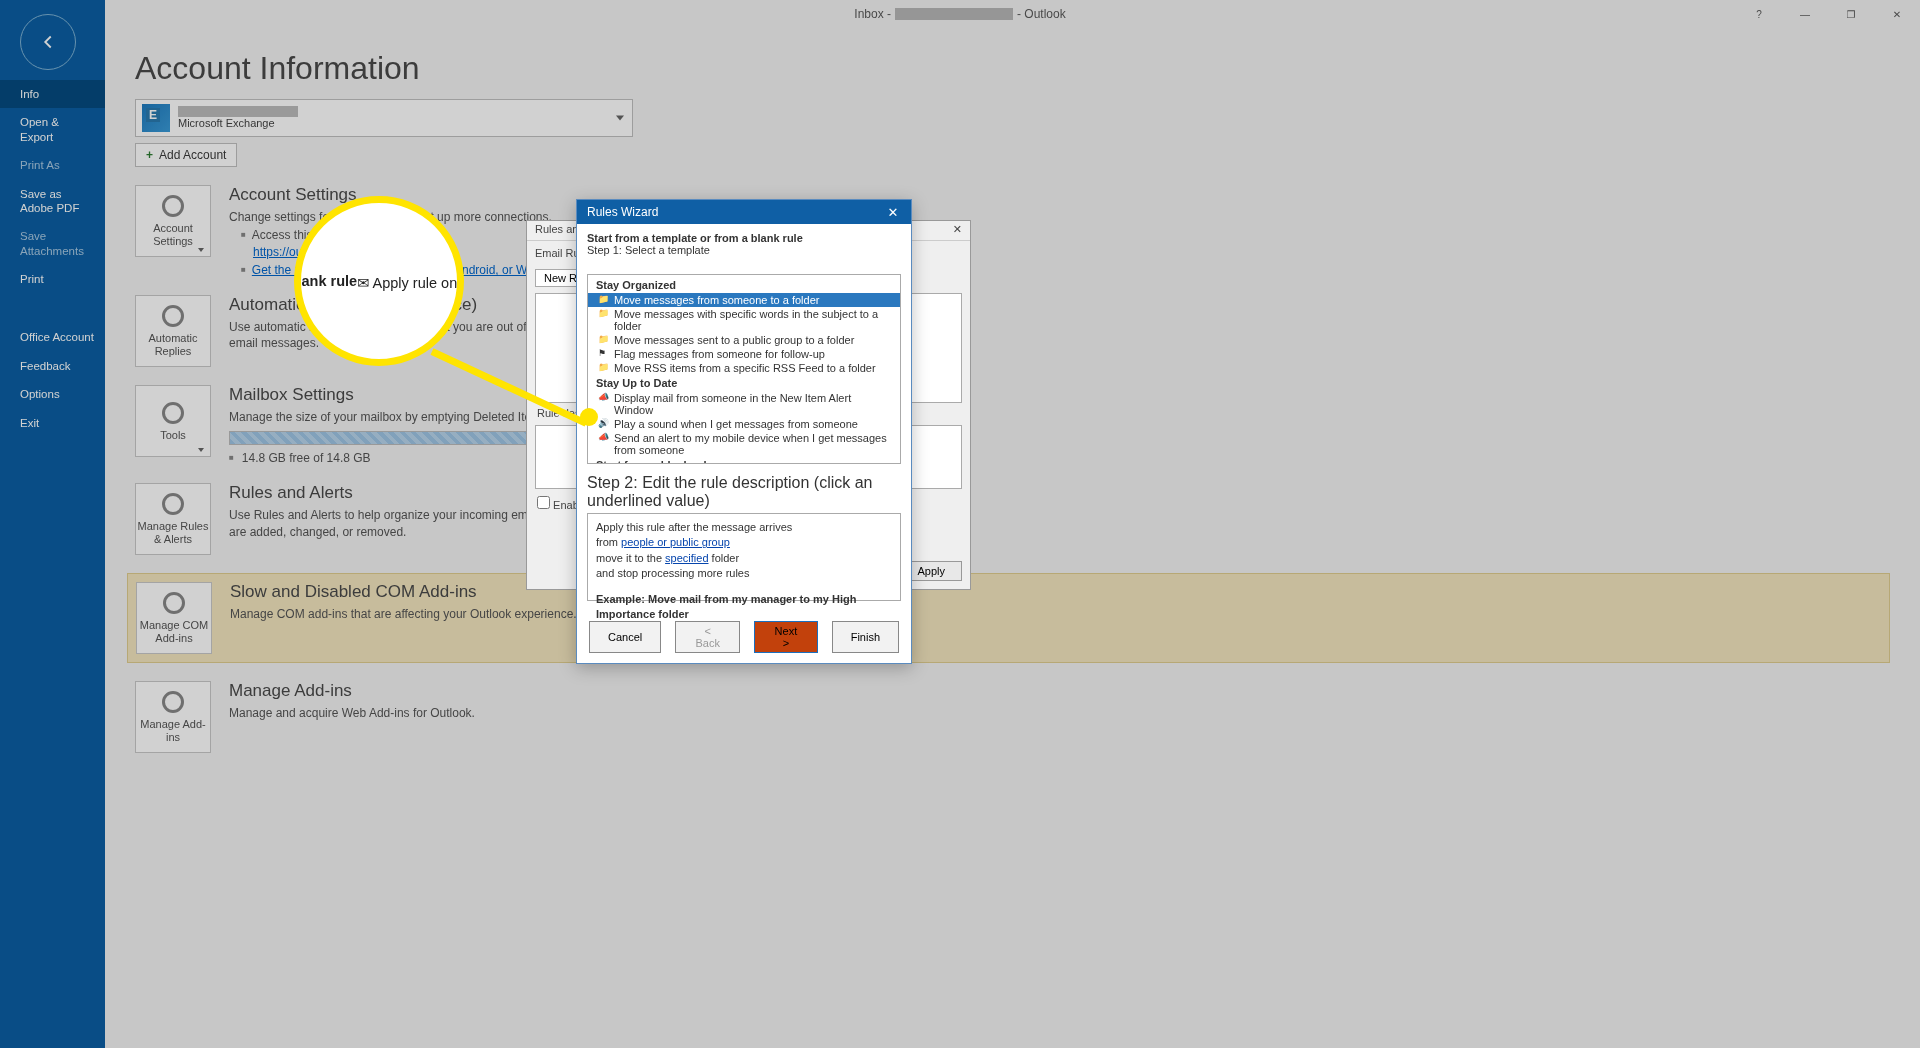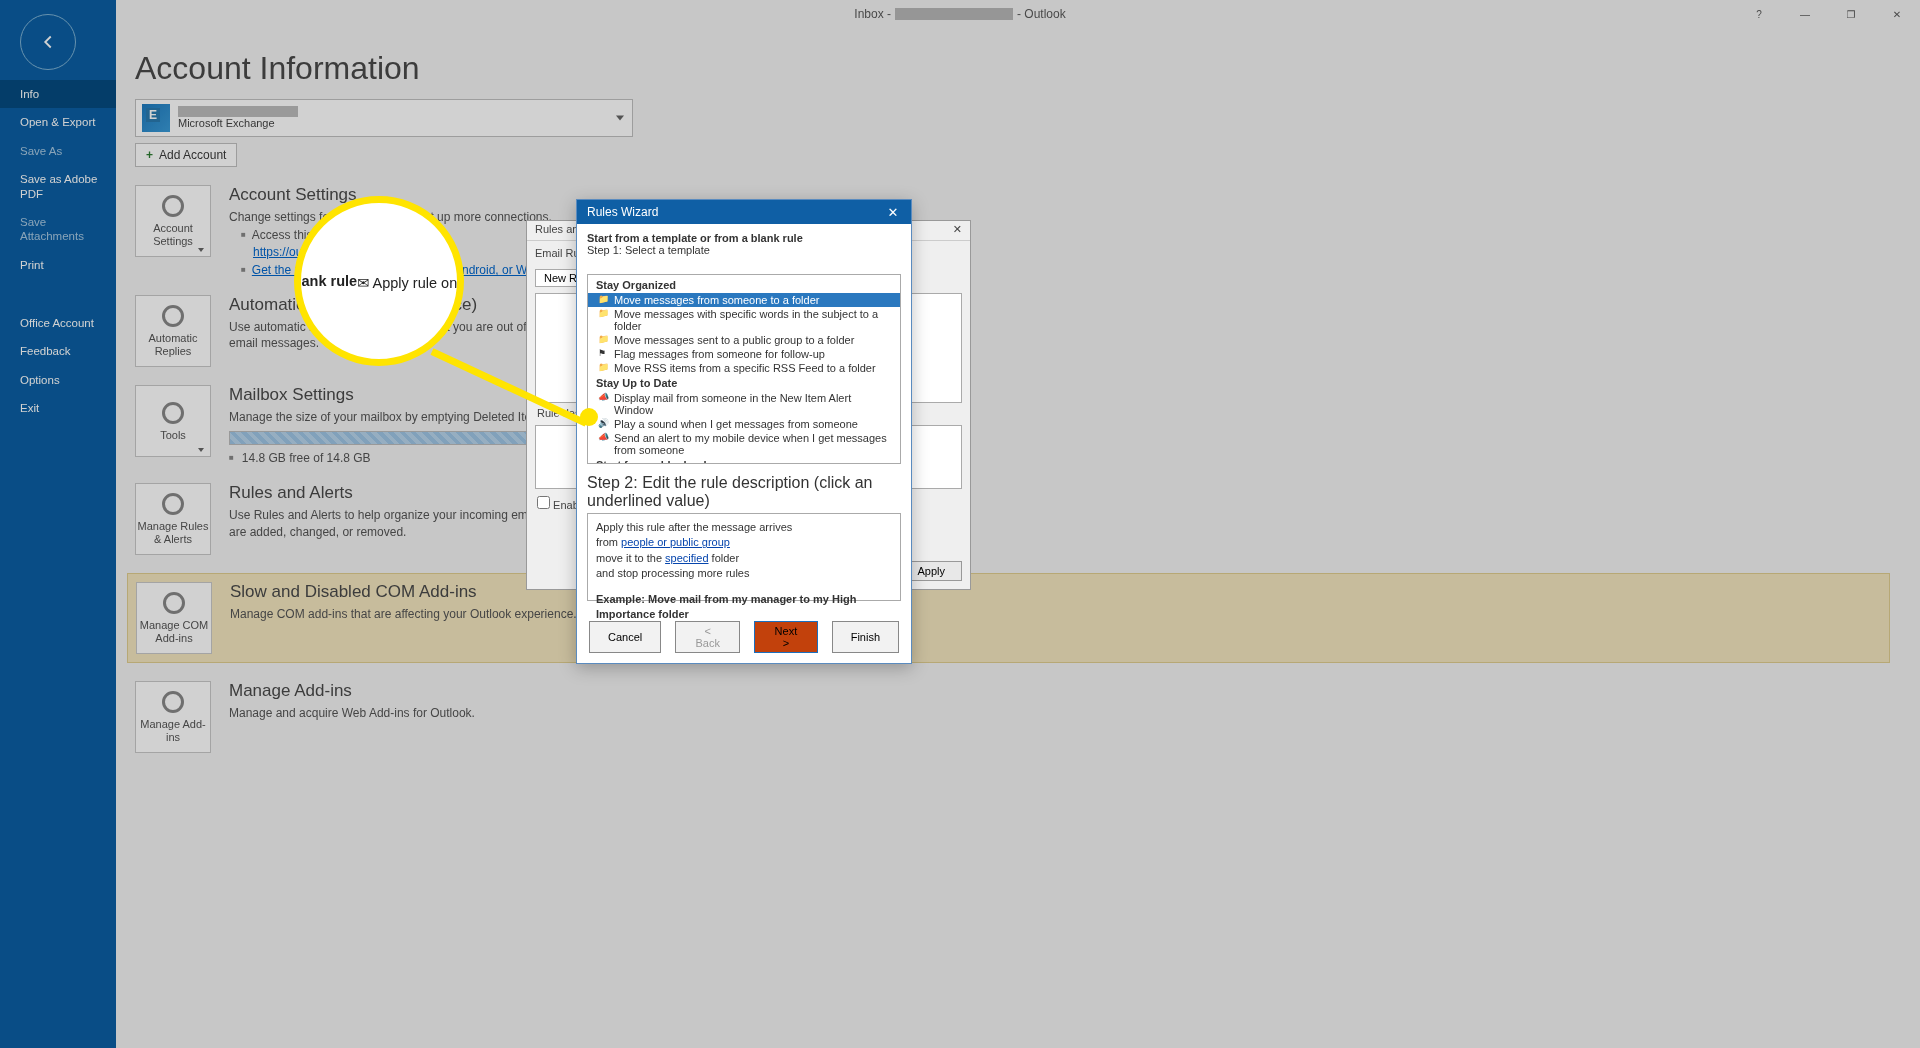--- a/index.html
+++ b/index.html
@@ -7,21 +7,21 @@
 .overlay-dim { position: absolute; inset: 0; background: rgba(0,0,0,0.18); z-index: 5; pointer-events: none; }
 
 
 .titlebar { position: absolute; top: 0; left: 0; right: 0; height: 28px; display: flex; align-items: center; justify-content: center; font-size: 12px; color: #5a5a5a; }
 .titlebar .title-text { display: flex; align-items: center; gap: 4px; }
 .titlebar .redacted { background: #b8b8b8; width: 118px; height: 12px; display: inline-block; }
 .win-controls { position: absolute; right: 0; top: 0; height: 28px; display: flex; }
 .win-controls div { width: 46px; height: 28px; display: flex; align-items: center; justify-content: center; color: #5a5a5a; font-size: 10px; }
 
 
-.sidebar { position: absolute; top: 0; left: 0; width: 116px; height: 100%; background: #0b5394; background: #0a5a9c; background: #0b5a9b; background: #0a5ca0; background: #0d62a8; background: #0a5a9b; z-index: 2; }
+.sidebar { position: absolute; top: 0; left: 0; width: 105px; height: 100%; background: #0b5394; background: #0a5a9c; background: #0b5a9b; background: #0a5ca0; background: #0d62a8; background: #0a5a9b; z-index: 2; }
 .sidebar { background: #0b5a9b; }
 .sidebar { background: #0c63ab; }
 .sidebar { background: #0a5d9e; }
 .sidebar { background: #09599a; }
 .sidebar { background: #0a5d9e; }
 .sidebar { background: #0d64ac; }
 .sidebar { background: #0b5fa4; }
 .sidebar { background: #0a5b9c; }
 .sidebar { background: #0d63aa; }
 .sidebar { background: #0b5e9f; }
@@ -135,21 +135,21 @@
 
 <div class="sidebar" style="background:#0b5fa4;">
   <div class="back-btn">
     <svg viewBox="0 0 24 24" fill="none" stroke="#fff" stroke-width="2">
         <path d="M15 6l-6 6 6 6"></path>
       </svg>
   </div>
   <ul id="sidebar-list">
       <li class="active">Info</li>
       <li>Open &amp; Export</li>
-      <li class="muted">Save As</li>
+      <li class="muted">Print As</li>
       <li>Save as Adobe PDF</li>
       <li class="muted">Save Attachments</li>
       <li>Print</li>
       <li style="margin-top: 30px;">Office Account</li>
       <li>Feedback</li>
       <li>Options</li>
       <li>Exit</li>
     </ul>
 </div>
 

